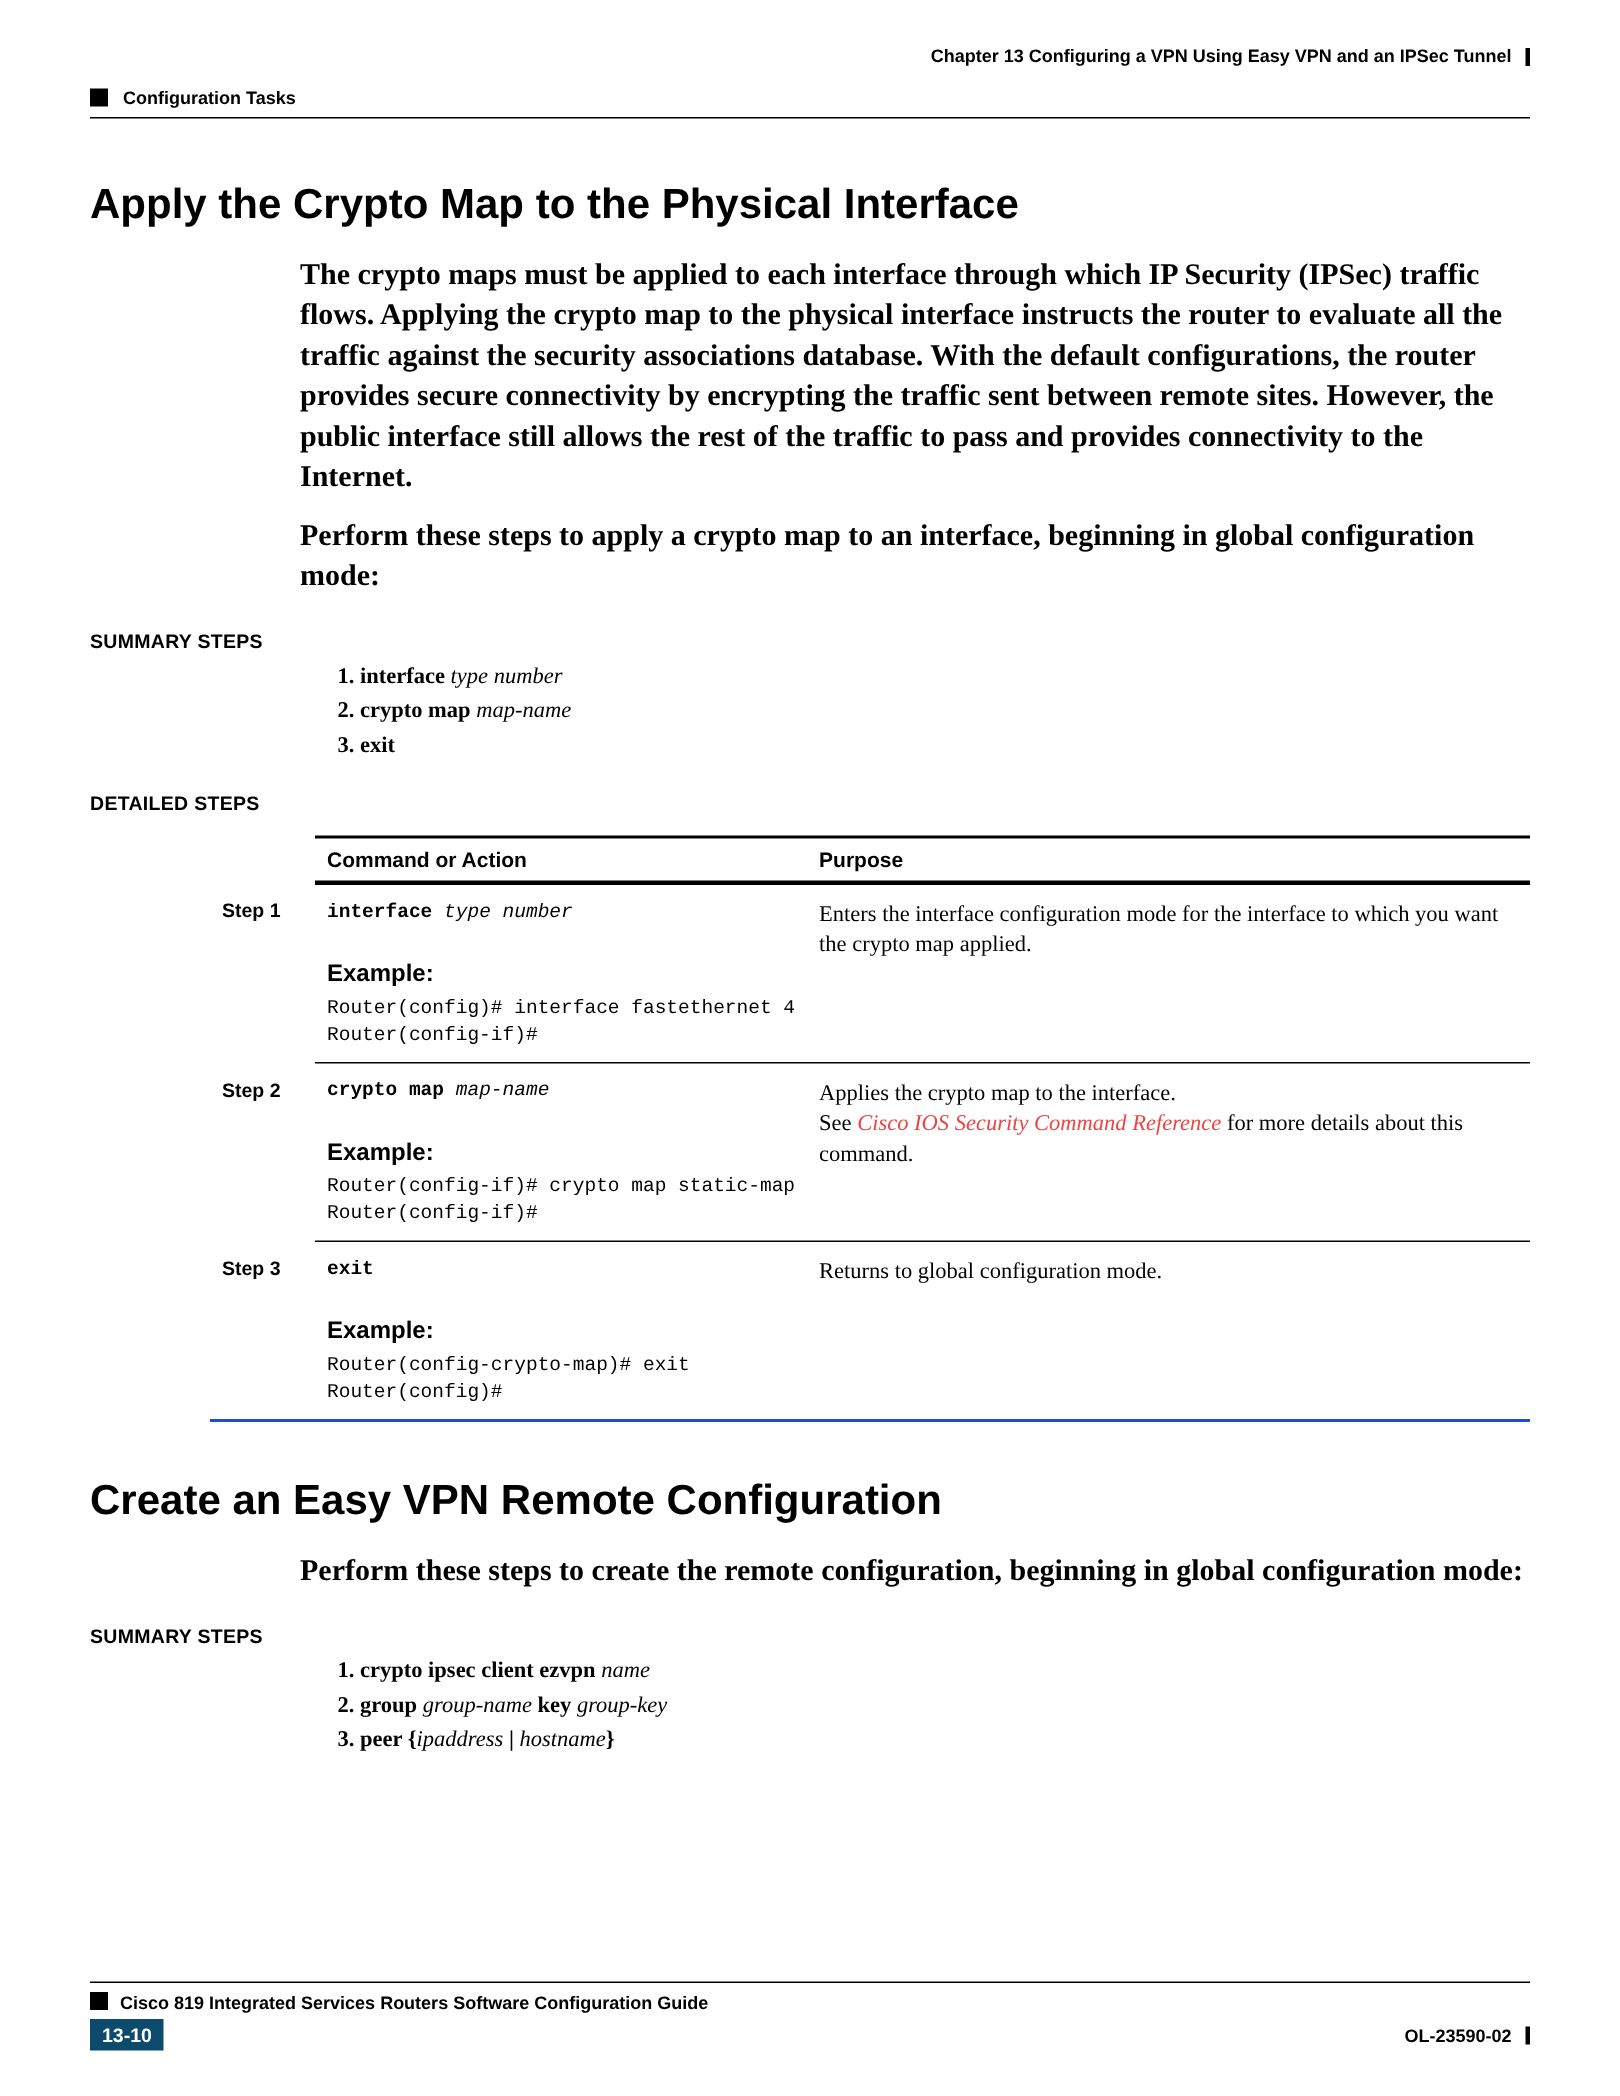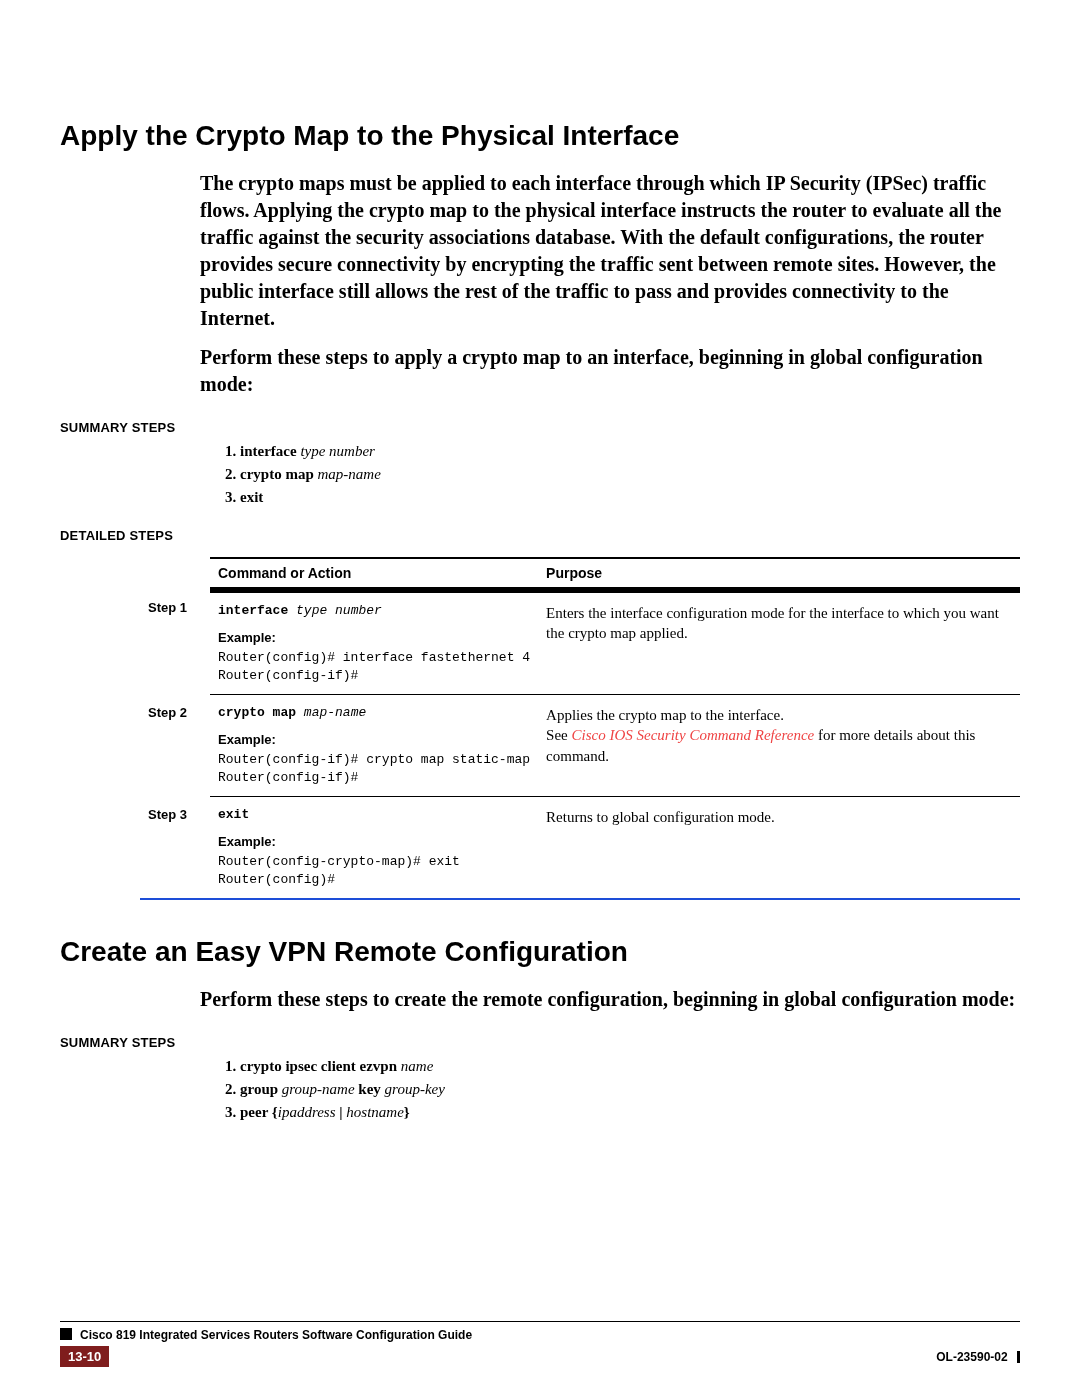--- a/index.html
+++ b/index.html
@@ -15,46 +15,57 @@
   .content { position: absolute; top: 110px; left: 60px; right: 60px; }
   h1.sec { font-family: Arial, Helvetica, sans-serif; font-size: 28px; font-weight: bold; margin: 10px 0 18px 0; }
   .body-p { font-size: 20px; line-height: 1.35; margin: 0 0 12px 0; padding-left: 140px; font-weight: bold; }
   .label { font-family: Arial, Helvetica, sans-serif; font-weight: bold; font-size: 13px; margin: 22px 0 8px 0; letter-spacing: .2px; }
   ol.summary { padding-left: 180px; margin: 8px 0 6px 0; }
   ol.summary li { font-family: "Times New Roman", serif; font-size: 15px; font-weight: bold; margin: 6px 0; list-style-position: outside; }
   ol.summary li .kw { font-weight: bold; }
   ol.summary li .arg { font-style: italic; font-weight: normal; }
 
   table.steps { width: 100%; border-collapse: collapse; margin-top: 14px; margin-left: 80px; width: calc(100% - 80px); }
-  table.steps th { text-align: left; font-family: Arial, Helvetica, sans-serif; font-size: 14px; font-weight: bold; padding: 6px 8px; border-top: 2px solid #000; border-bottom: 6px solid #000000; }
+  table.steps th { text-align: left; font-family: Arial, Helvetica, sans-serif; font-size: 14px; font-weight: bold; padding: 6px 8px; border-top: 2px solid #000; border-bottom: 3px solid #000000; }
   table.steps td { vertical-align: top; padding: 10px 8px; font-size: 15px; border-bottom: 1px solid #000; }
   table.steps td.stepnum { width: 70px; font-family: Arial, Helvetica, sans-serif; font-weight: bold; font-size: 13px; border-bottom: none; border-top: none; }
   table.steps tr.last td { border-bottom: 2px solid #1d4ed8; }
   .cmd { font-family: "Courier New", monospace; font-size: 13px; }
   .cmd .kw { font-weight: bold; }
   .cmd .arg { font-style: italic; }
-  .exlabel { font-family: Arial, Helvetica, sans-serif; font-weight: bold; font-size: 13px; margin-top: 12px; margin-bottom: 4px; }
+  .exlabel { font-family: Arial, Helvetica, sans-serif; font-weight: bold; font-size: 16px; margin-top: 26px; margin-bottom: 4px; }
   .exblock { font-family: "Courier New", monospace; font-size: 13px; white-space: pre; line-height: 1.35; }
   .purpose { font-family: "Times New Roman", serif; font-size: 16px; line-height: 1.35; }
   .link { color: #ef4444; font-style: italic; }
 
   .ftr { position: absolute; bottom: 30px; left: 60px; right: 60px; font-family: Arial, Helvetica, sans-serif; font-size: 12px; }
   .ftr-hr { border: none; border-top: 1px solid #000; margin-bottom: 6px; }
   .ftr-flex { display: flex; justify-content: space-between; align-items: center; }
   .ftr-left { display: flex; align-items: flex-start; font-weight: bold; }
   .ftr-left .sq { width: 12px; height: 12px; background: #000; margin-right: 8px; }
-  .ftr .pn { background: #7f1d1d; color: #fff; font-weight: bold; padding: 3px 8px; margin-right: 18px; font-size: 13px; }
+  .ftr .pn { background: #0c4a6e; color: #fff; font-weight: bold; padding: 3px 8px; margin-right: 18px; font-size: 13px; }
   .ftr-right { font-weight: bold; }
   .ftr-right .bar { display: inline-block; width: 3px; height: 12px; background: #000; vertical-align: middle; margin-left: 6px; }
 </style>
 </head>
 <body>
 
 <div class="page">
 
+  <div class="hdr">
+    <div class="hdr-right">
+      <span>Chapter 13    Configuring a VPN Using Easy VPN and an IPSec Tunnel</span>
+      <span class="bar"></span>
+    </div>
+    <div class="hdr-left">
+      <span class="sq"></span>
+      <span>Configuration Tasks</span>
+    </div>
+    <hr class="hdr-hr">
+  </div>
 
   <div class="content">
 
     <h1 class="sec">Apply the Crypto Map to the Physical Interface</h1>
     <p class="body-p">The crypto maps must be applied to each interface through which IP Security (IPSec) traffic flows. Applying the crypto map to the physical interface instructs the router to evaluate all the traffic against the security associations database. With the default configurations, the router provides secure connectivity by encrypting the traffic sent between remote sites. However, the public interface still allows the rest of the traffic to pass and provides connectivity to the Internet.</p>
     <p class="body-p">Perform these steps to apply a crypto map to an interface, beginning in global configuration mode:</p>
 
     <div class="label">SUMMARY STEPS</div>
     <ol class="summary">
       <li><span class="kw">interface</span> <span class="arg">type number</span></li>

